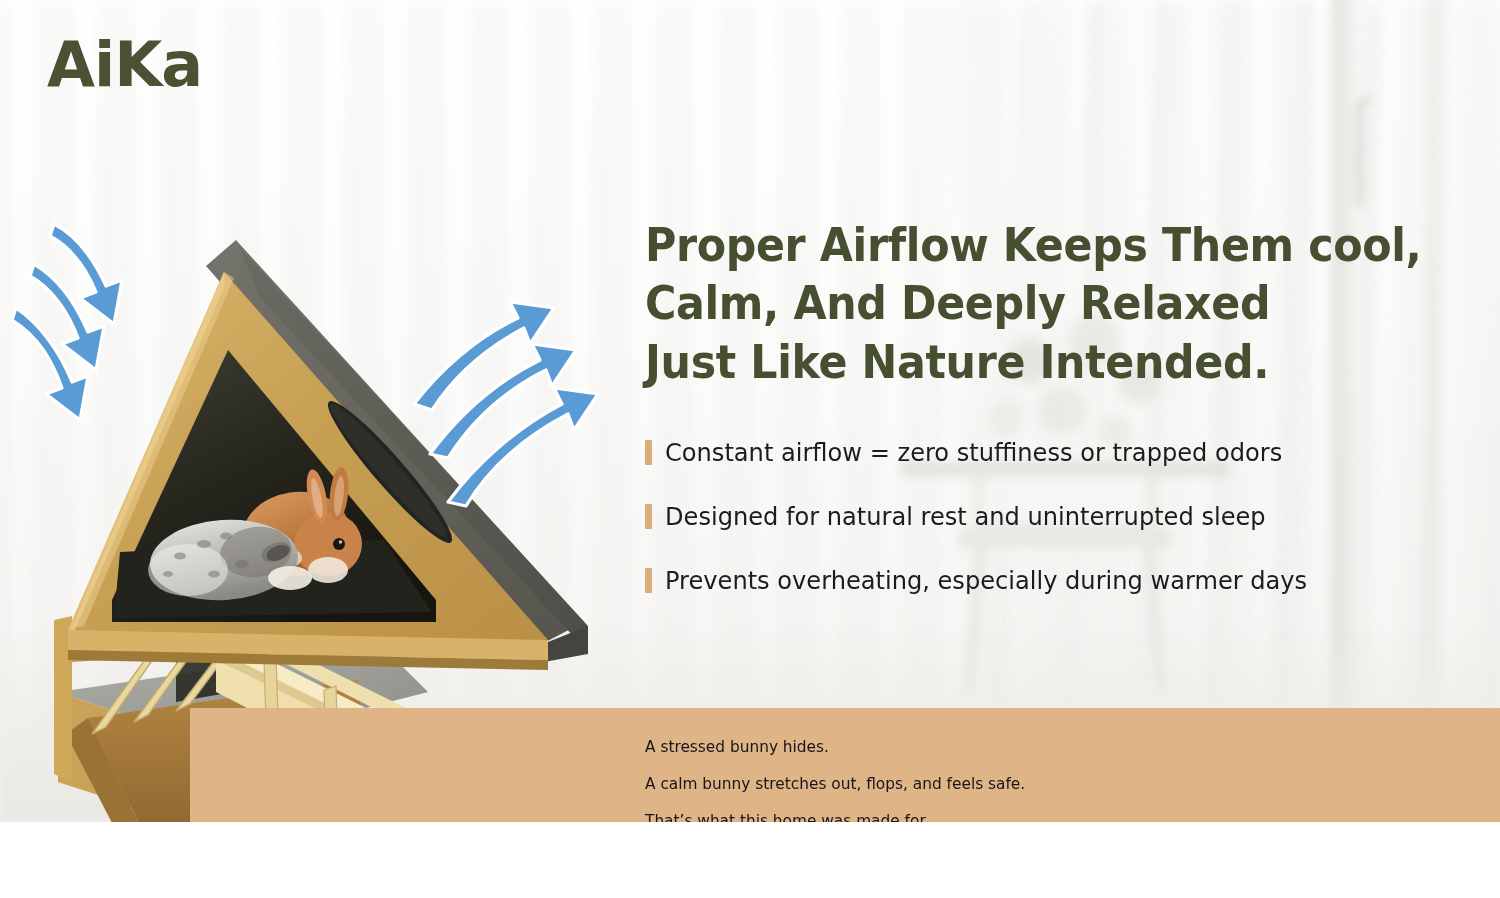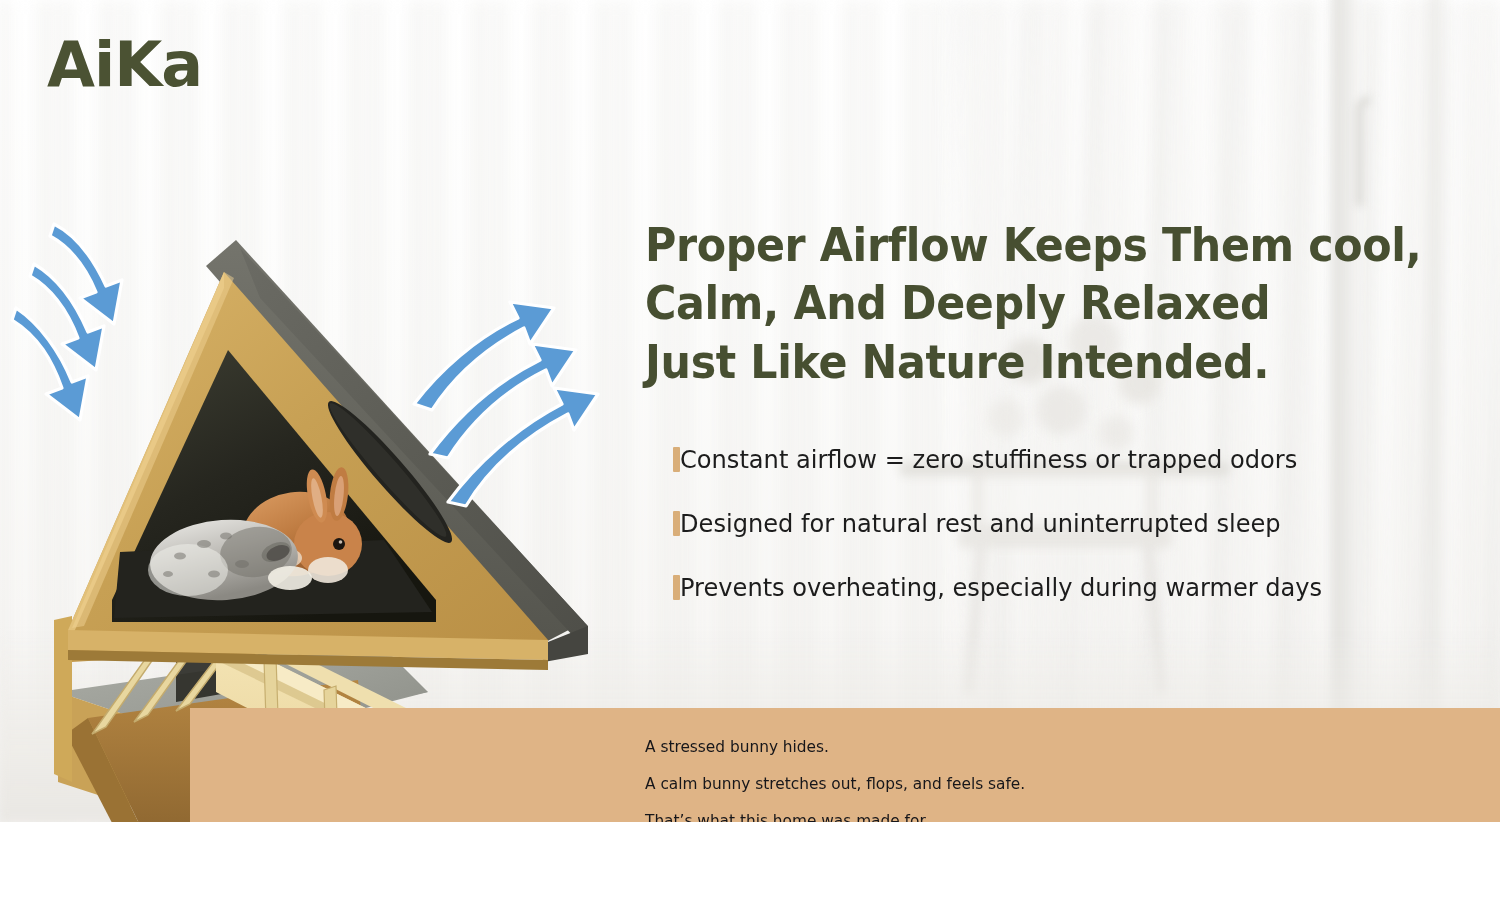--- a/index.html
+++ b/index.html
@@ -125,22 +125,22 @@
     position:absolute; left:645px; top:216px; width:810px;
     font-family:"DejaVu Sans", sans-serif;
     font-size:46px; font-weight:700; line-height:1.27;
     color:#474f31; letter-spacing:-0.4px;
     transform:scaleX(.93); transform-origin:left top;
   }
   .headline .ln { display:block; white-space:nowrap; }
 
   .bullets { position:absolute; left:645px; top:440px; width:810px; }
   .bullet {
-    display:flex; align-items:flex-end; 
-    height:32px; margin-bottom:32px;margin-left:28px;
+    display:flex; align-items:flex-start; gap:13px;
+    height:32px; margin-bottom:32px;
   }
   .bullet .marker {
     flex:0 0 auto; width:7px; height:25px;
     background:#d9ae79; border-radius:1px;
   }
   .bullet .btext {
     font-family:"DejaVu Sans", sans-serif;
     font-size:25.5px; font-weight:400; color:#1c1c1c;
     line-height:1; white-space:nowrap;
     transform:scaleX(.945); transform-origin:left center;

